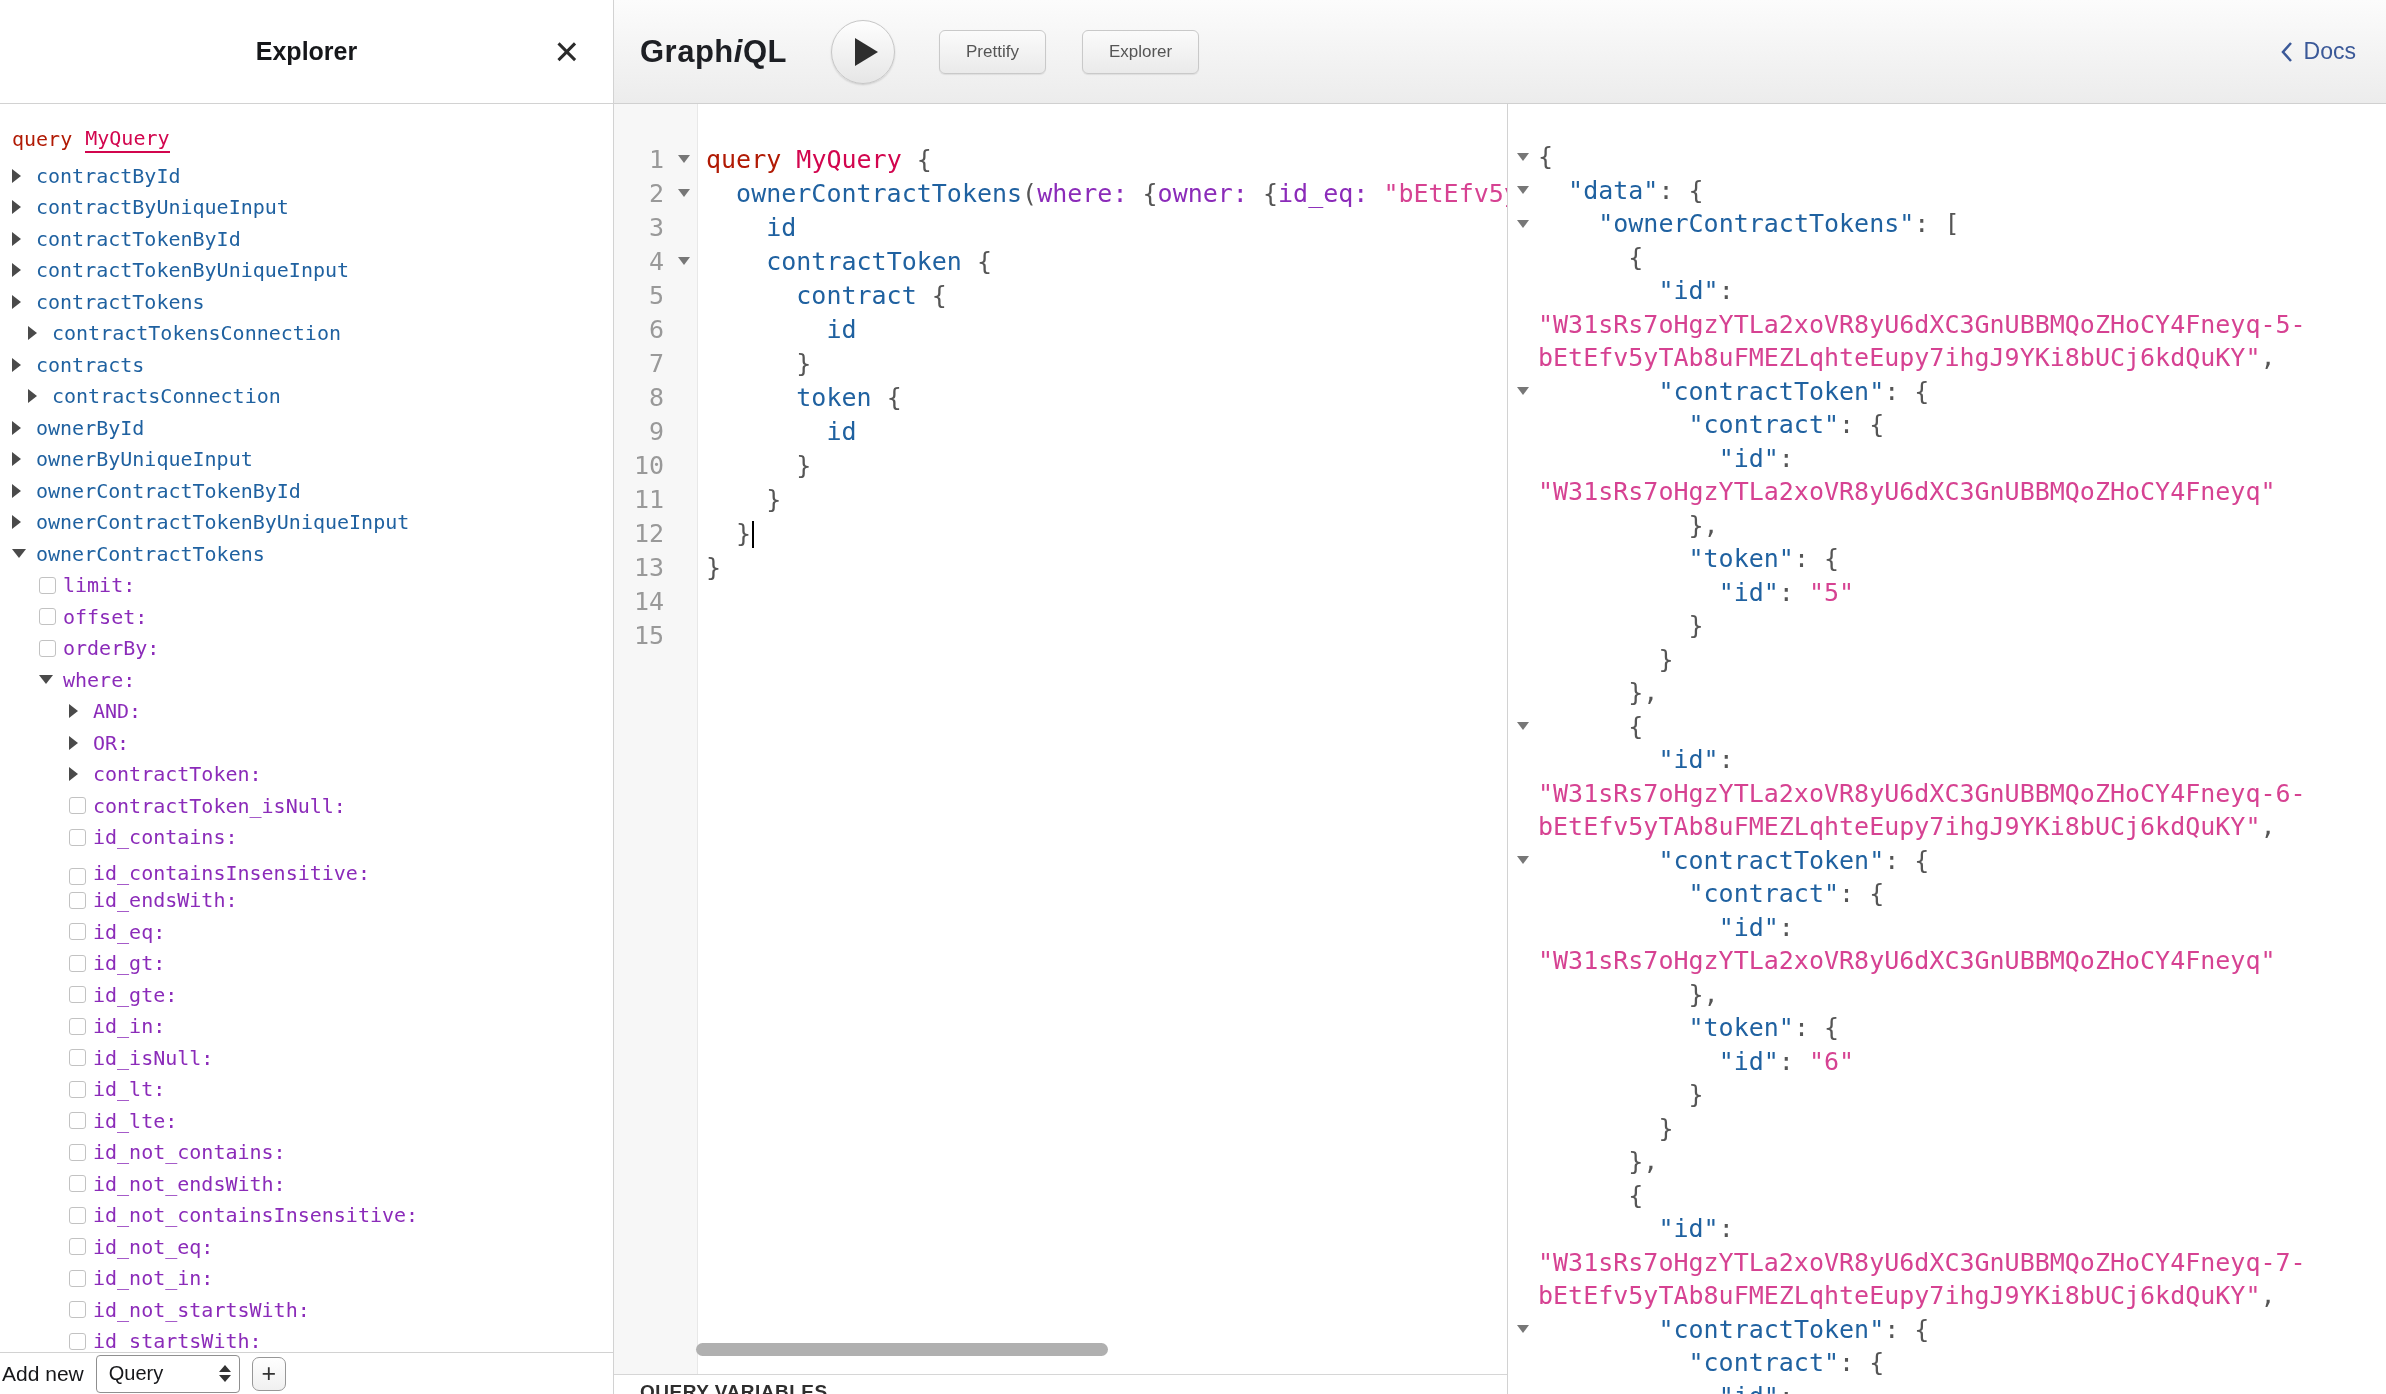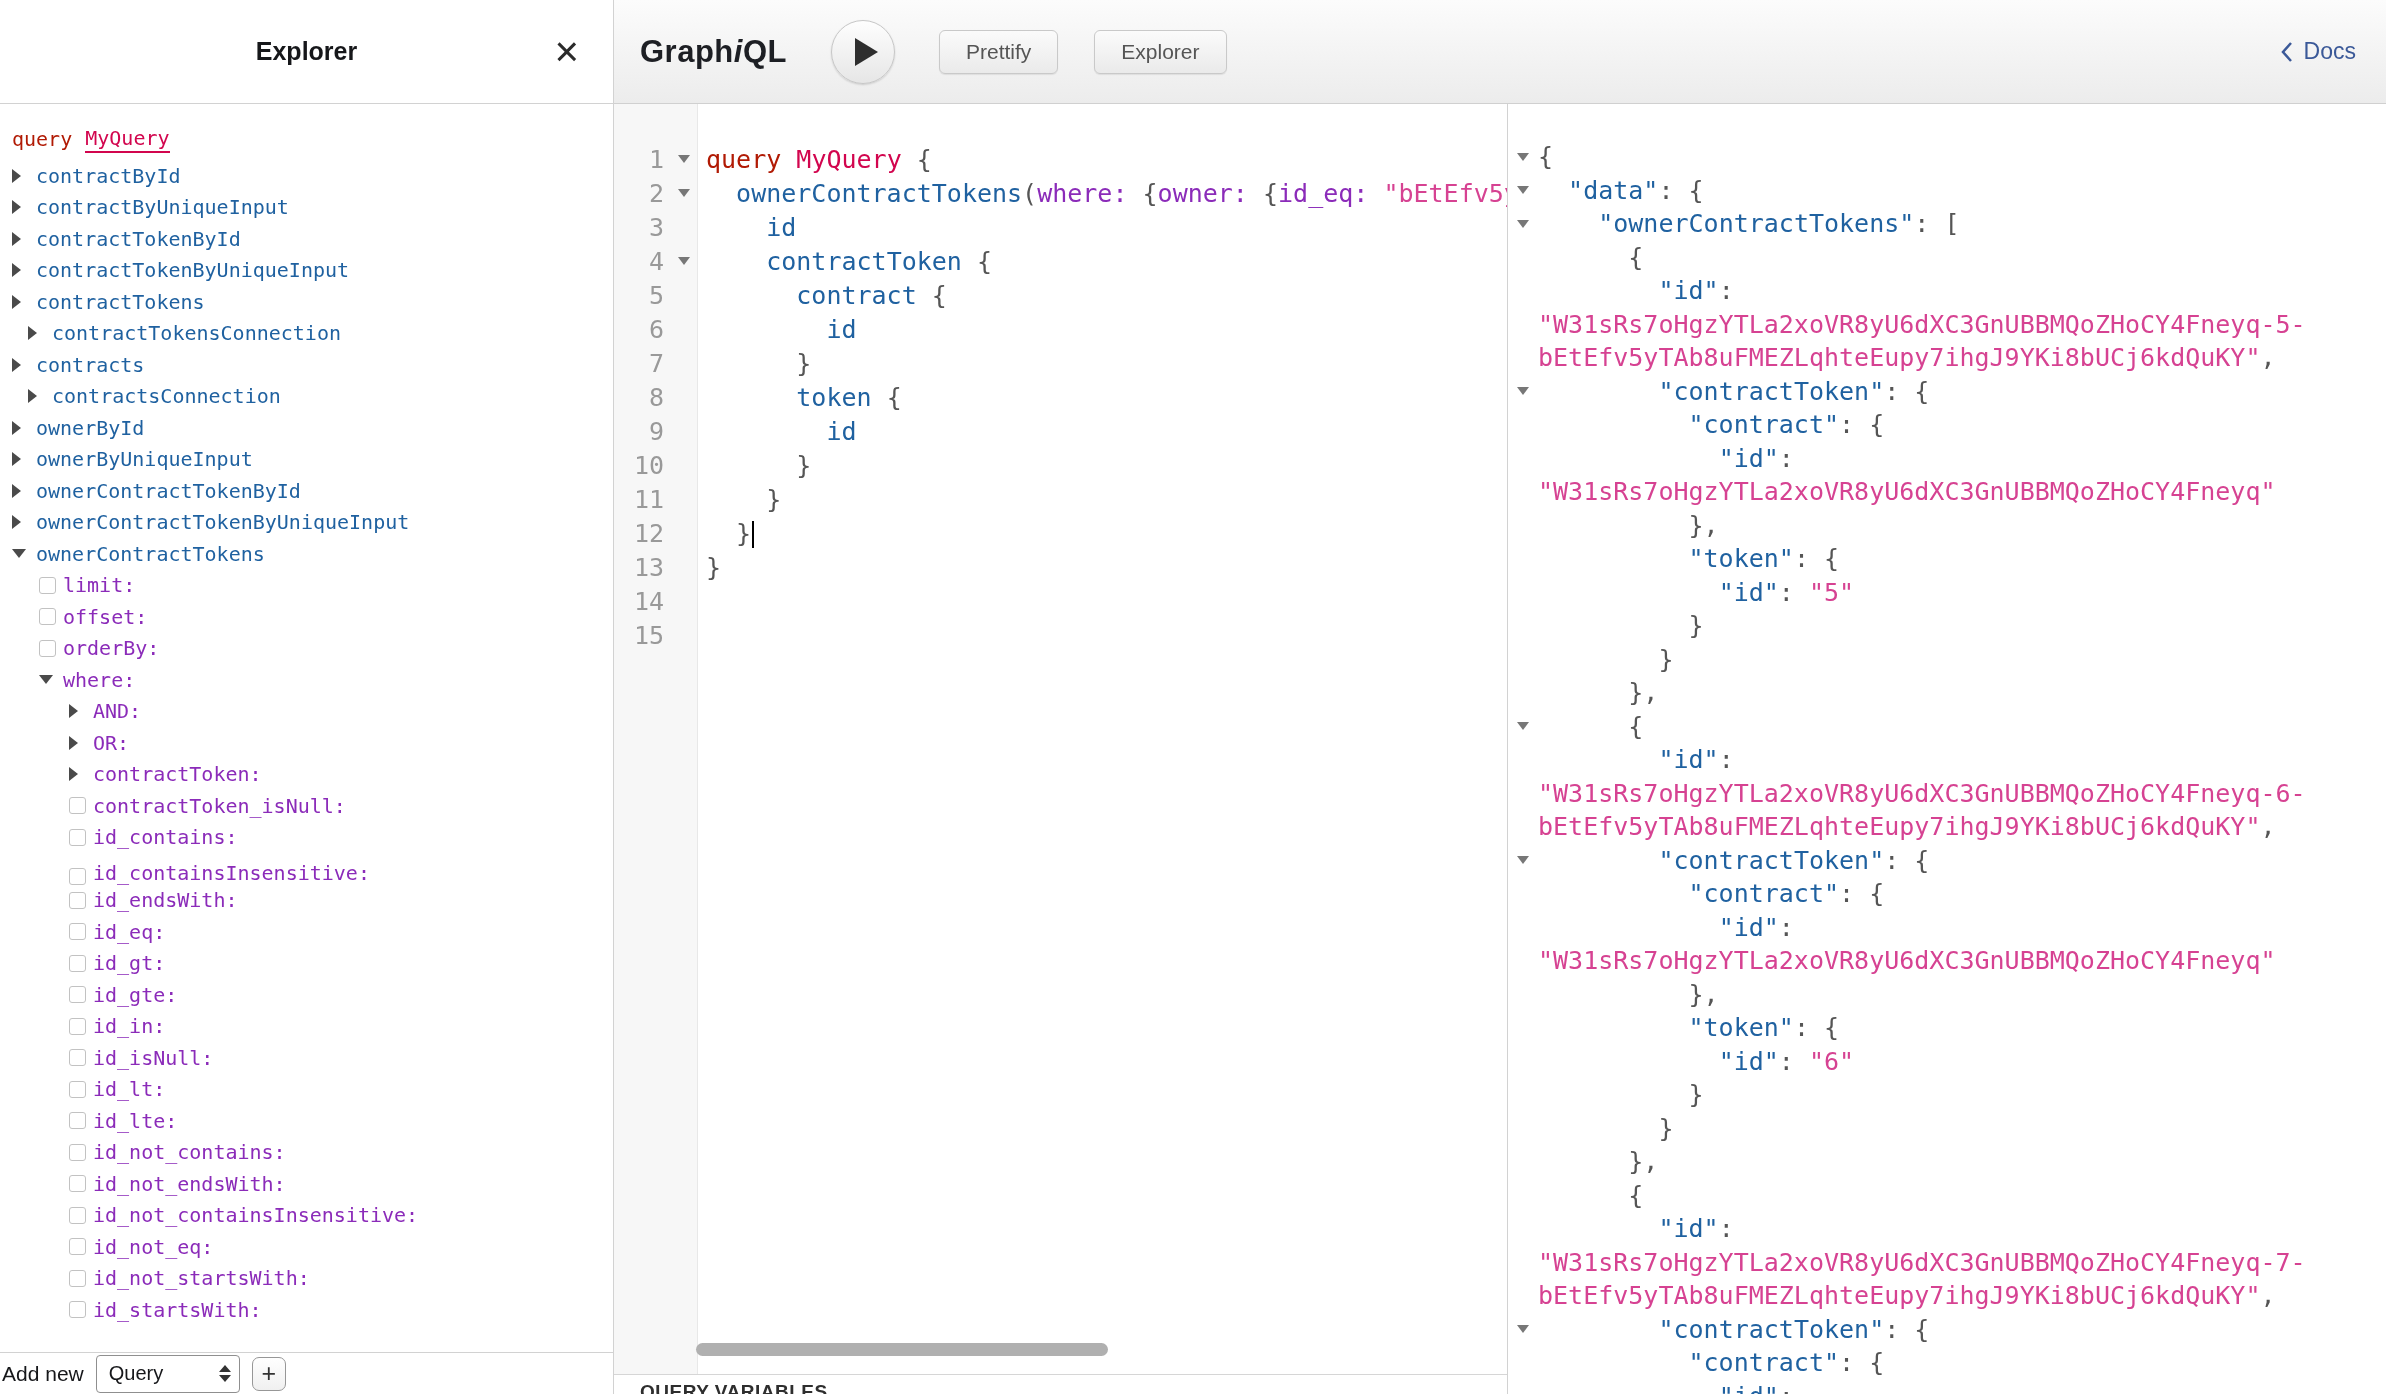--- a/index.html
+++ b/index.html
@@ -48,21 +48,21 @@
     background:linear-gradient(#fcfcfc,#ececec);border-bottom:1px solid #d0d0d0;padding:0 30px 0 26px}
   .logo{font-size:31px;font-weight:600;color:#1d1f24;margin-right:44px;letter-spacing:.5px}
   .logo em{font-style:italic}
   .exec-btn{width:64px;height:64px;border-radius:50%;border:1px solid #c7c7c7;
     background:linear-gradient(#fefefe,#e6e6e6);box-shadow:0 1px 2px rgba(0,0,0,.15);
     display:flex;align-items:center;justify-content:center;margin-right:44px;cursor:pointer;flex:none}
   .exec-tri{width:0;height:0;border-top:14px solid transparent;border-bottom:14px solid transparent;
     border-left:23px solid #2e2e2e;margin-left:7px}
   .tb-btn{height:44px;padding:0 26px;border:1px solid #c9c9c9;border-radius:6px;
     background:linear-gradient(#fbfbfb,#eaeaea);box-shadow:0 1px 1px rgba(0,0,0,.08);
-    font-size:21px;color:#555;display:flex;align-items:center;margin-right:36px;cursor:pointer}
+    font-size:17px;color:#555;display:flex;align-items:center;margin-right:36px;cursor:pointer}
   .tb-spacer{flex:1}
   .docs-btn{display:flex;align-items:center;gap:10px;color:#3B5998;font-size:23px;cursor:pointer}
 
   
   .content{flex:1;display:flex;min-height:0}
   .editor-pane{width:893px;flex:none;display:flex;flex-direction:column;background:#fff}
   .editor-area{flex:1;position:relative;overflow:hidden}
   .gutter-bg{position:absolute;left:0;top:0;bottom:0;width:84px;background:#f7f7f7;
     border-right:1px solid #e8e8e8}
   .editor-lines{position:relative;padding-top:38px}
@@ -322,20 +322,26 @@
           <div class="x-row" style="padding-left: 57px;">
             <span class="icon-cell">
               <span class="cb"></span>
             </span>
             <span class="lbl-a">id_not_eq:</span>
           </div>
           <div class="x-row" style="padding-left: 57px;">
             <span class="icon-cell">
               <span class="cb"></span>
             </span>
+            <span class="lbl-a">id_not_in:</span>
+          </div>
+          <div class="x-row" style="padding-left: 57px;">
+            <span class="icon-cell">
+              <span class="cb"></span>
+            </span>
             <span class="lbl-a">id_not_startsWith:</span>
           </div>
           <div class="x-row" style="padding-left: 57px;">
             <span class="icon-cell">
               <span class="cb"></span>
             </span>
             <span class="lbl-a">id_startsWith:</span>
           </div>
         </div>
     </div>

